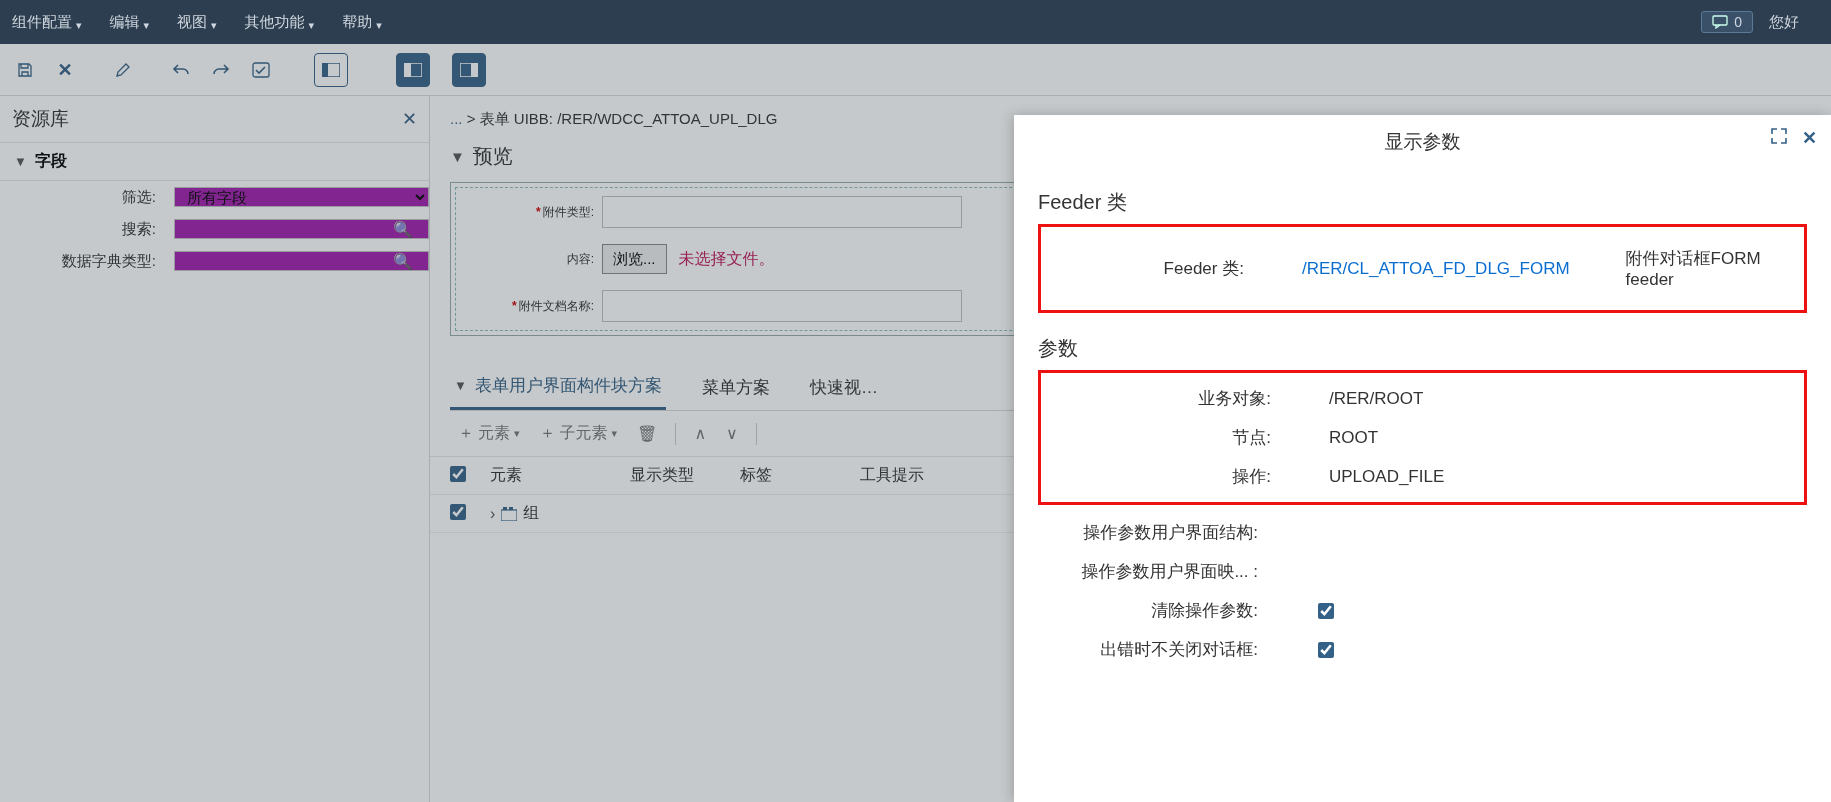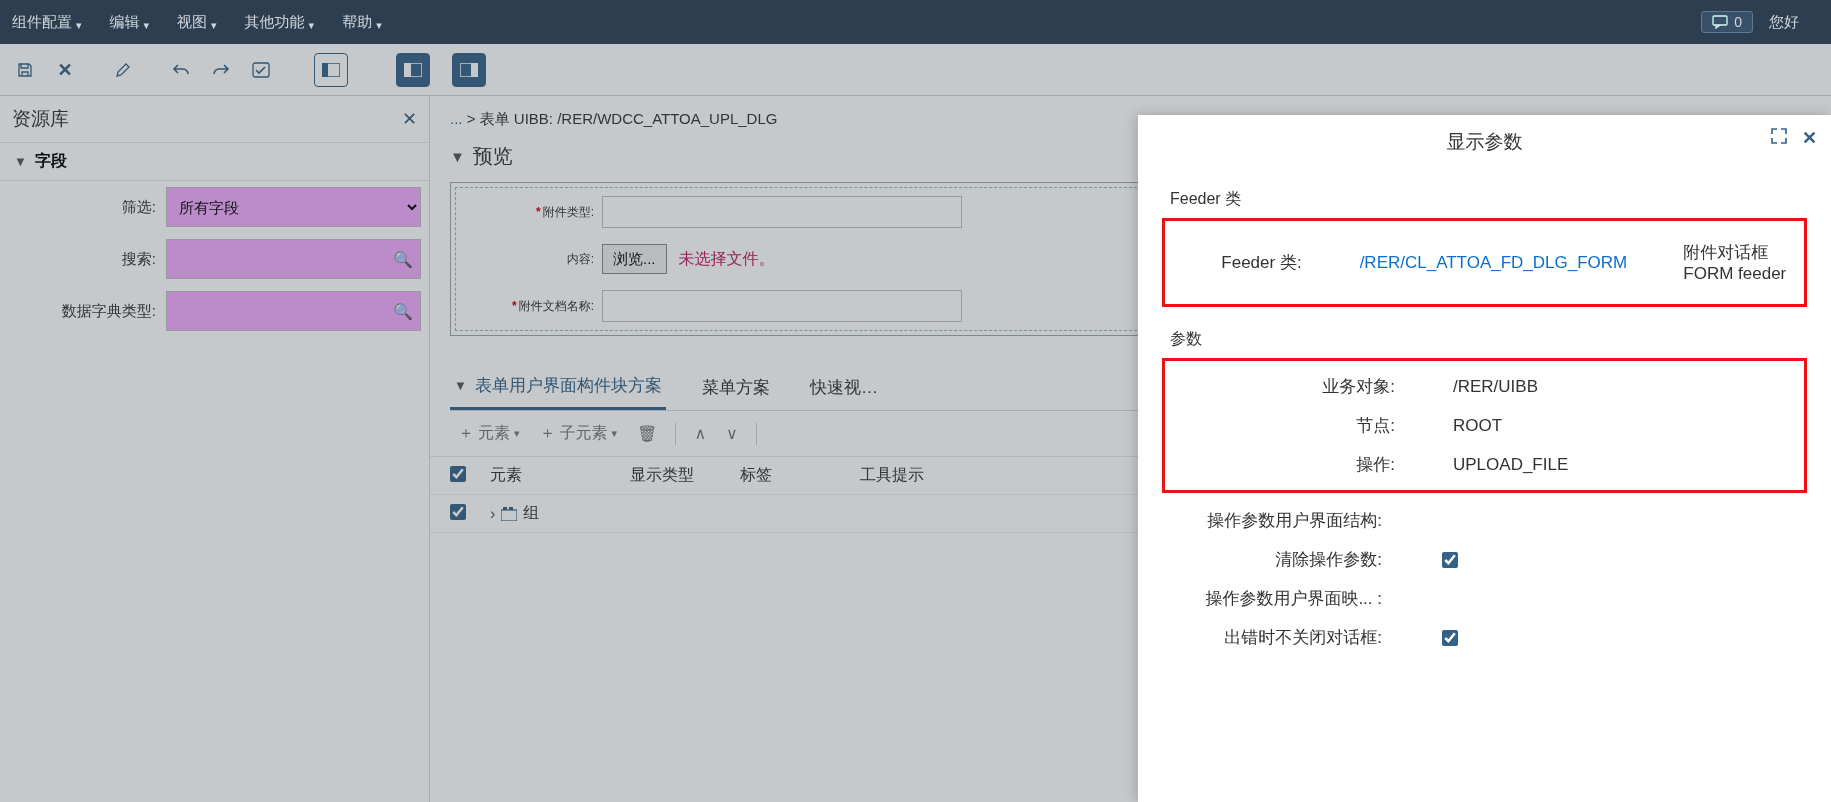--- a/index.html
+++ b/index.html
@@ -24,21 +24,21 @@
 
 .main { display: flex; height: calc(802px - 44px - 52px); }
 .sidebar { width: 430px; border-right: 1px solid #d9d9d9; display: flex; flex-direction: column; }
 .sidebar-head { display: flex; align-items: center; justify-content: space-between; padding: 10px 12px; font-size: 19px; color: #333; }
 .sidebar-head .close { color: #346187; cursor: pointer; font-size: 18px; }
 .accordion-head { display: flex; align-items: center; gap: 8px; padding: 8px 14px; border-top: 1px solid #e5e5e5; border-bottom: 1px solid #e5e5e5; font-size: 16px; font-weight: bold; cursor: pointer; }
 .accordion-head .chev { color: #555; font-size: 13px; }
 .filter-row { display: flex; align-items: center; padding: 6px 8px; gap: 10px; }
 .filter-row label { width: 148px; text-align: right; font-size: 15px; color: #333; }
 .filter-row .field { flex: 1; position: relative; }
-.filter-row select, .filter-row input { width: 100%; height: 40px; border: 1px solid #bfbfbf; padding: 0 30px 0 8px; font-size: 15px; background: #f0abfc; }
+.filter-row select, .filter-row input { width: 100%; height: 20px; border: 1px solid #bfbfbf; padding: 0 30px 0 8px; font-size: 15px; background: #a21caf; margin-left: 8px; }
 .filter-row .search-ico { position: absolute; right: 8px; top: 50%; transform: translateY(-50%); color: #346187; font-size: 16px; pointer-events: none; }
 
 .content { flex: 1; padding: 0; overflow: hidden; position: relative; }
 .breadcrumb { padding: 14px 20px 10px; font-size: 15px; color: #333; }
 .breadcrumb .link { color: #346187; cursor: pointer; }
 .preview-head { display: flex; align-items: center; gap: 8px; padding: 4px 20px 12px; font-size: 20px; color: #333; cursor: pointer; }
 .preview-head .chev { color: #555; font-size: 15px; }
 .preview-box { margin: 0 20px; border: 1px solid #9aa; padding: 4px; }
 .preview-inner { border: 1px dashed #8bb; padding: 0; }
 .form-row { display: flex; align-items: center; padding: 8px 10px; gap: 8px; }
@@ -63,26 +63,26 @@
 .col-el { width: 140px; display: flex; align-items: center; gap: 6px; }
 .col-dt { width: 110px; }
 .col-lb { width: 120px; }
 .col-tt { width: 100px; }
 input[type=checkbox] { width: 16px; height: 16px; accent-color: #346187; }
 
 
 .scrim { position: absolute; inset: 44px 0 0 0; background: rgba(50,60,70,0.28); pointer-events: none; }
 
 
-.popup { position: absolute; top: 115px; right: 0; width: 693px; bottom: 0; background: #fff; box-shadow: -2px 0 12px rgba(0,0,0,0.2); display: flex; flex-direction: column; }
+.popup { position: absolute; top: 115px; right: 0; width: 817px; bottom: 0; background: #fff; box-shadow: -2px 0 12px rgba(0,0,0,0.2); display: flex; flex-direction: column; }
 .popup-head { display: flex; align-items: center; justify-content: center; padding: 14px 16px; position: relative; font-size: 19px; color: #333; }
 .popup-head .actions { position: absolute; right: 14px; top: 12px; display: flex; gap: 14px; color: #346187; font-size: 18px; }
 .popup-head .actions span { cursor: pointer; }
 .popup-body { padding: 4px 24px 20px; overflow: auto; }
-.popup-section-title { font-size: 16px; color: #333; margin: 16px 8px 8px; }
+.popup-section-title { font-size: 20px; color: #333; margin: 16px 0 8px; }
 .highlight-box { border: 3px solid #e11; padding: 12px 10px; }
 .kv-row { display: flex; align-items: center; padding: 8px 4px; font-size: 17px; color: #333; gap: 44px; }
 .kv-row label { width: 230px; text-align: right; padding-right: 14px; }
 .kv-row .val { flex: 1; }
 .kv-row .val.link { color: #0a6ed1; }
 .kv-row .desc { margin-left: 12px; color: #333; }
 .kv-row input[type=checkbox] { margin-left: 2px; }
 
 svg { display: block; }
 </style>
@@ -318,42 +318,42 @@
         <label>Feeder 类:</label>
         <span class="val link">/RER/CL_ATTOA_FD_DLG_FORM</span>
         <span class="desc">附件对话框FORM feeder</span>
       </div>
     </div>
 
     <div class="popup-section-title" style="margin-top:22px">参数</div>
     <div class="highlight-box" style="padding:6px 10px">
       <div class="kv-row">
         <label>业务对象:</label>
-        <span class="val">/RER/UIBB</span>
+        <span class="val">/RER/ROOT</span>
       </div>
       <div class="kv-row">
         <label>节点:</label>
         <span class="val">ROOT</span>
       </div>
       <div class="kv-row">
         <label>操作:</label>
         <span class="val">UPLOAD_FILE</span>
       </div>
     </div>
 
     <div class="kv-row" style="margin-top:8px">
       <label>操作参数用户界面结构:</label>
       <span class="val"></span>
     </div>
     <div class="kv-row">
+      <label>操作参数用户界面映...  :</label>
+      <span class="val"></span>
+    </div>
+    <div class="kv-row">
       <label>清除操作参数:</label>
       <input type="checkbox" checked="" style="">
-    </div>
-    <div class="kv-row">
-      <label>操作参数用户界面映...  :</label>
-      <span class="val"></span>
     </div>
     <div class="kv-row">
       <label>出错时不关闭对话框:</label>
       <input type="checkbox" checked="" style="">
     </div>
   </div>
 </div>
 
 </body></html>

